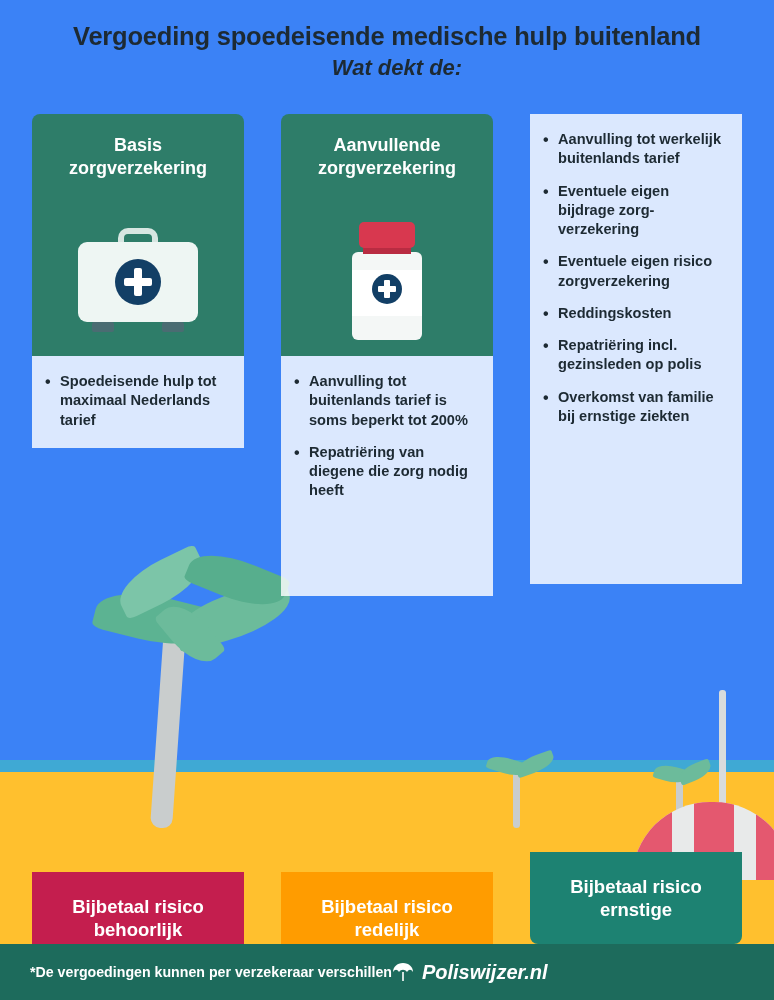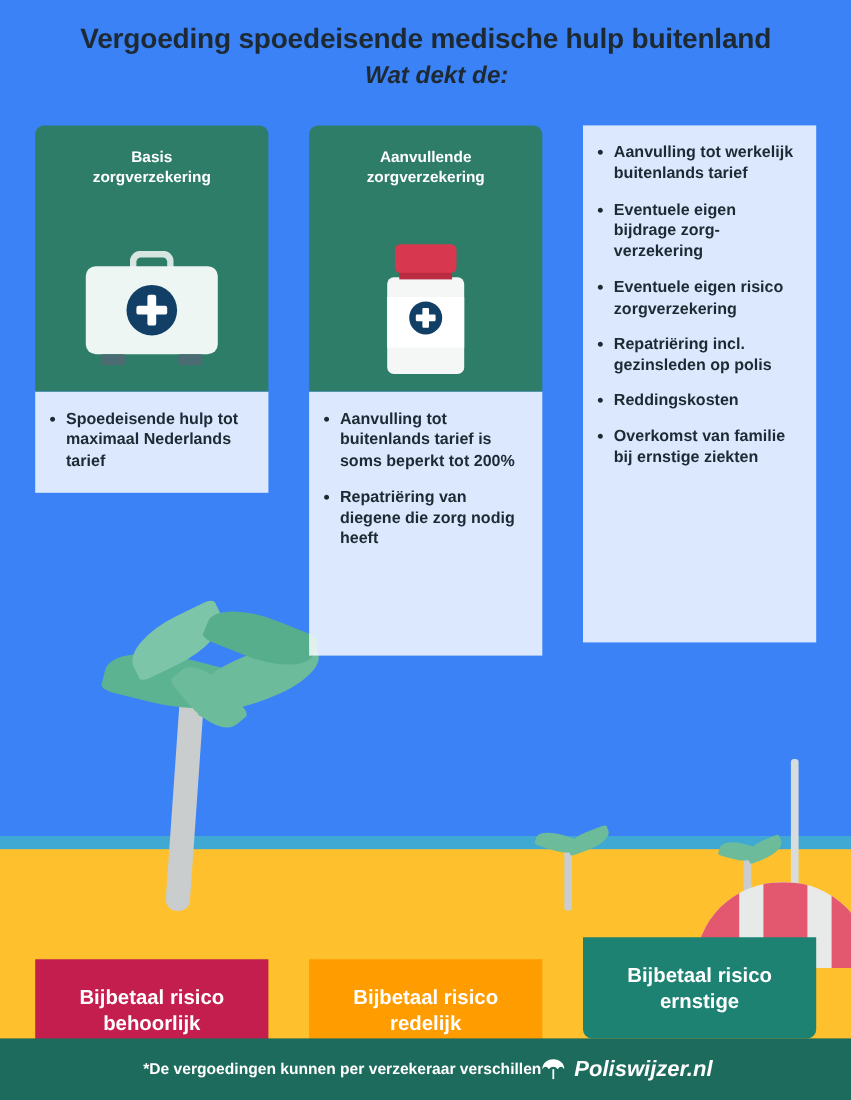--- a/index.html
+++ b/index.html
@@ -118,21 +118,21 @@
   .col-head {
     height: 242px;
     background: #2e7d69;
     border-radius: 8px 8px 0 0;
     color: #ffffff;
     text-align: center;
     padding-top: 20px;
     position: relative;
   }
   .col-head h2 {
-    font-size: 14px;
+    font-size: 18px;
     font-weight: bold;
     line-height: 1.25;
   }
 
   .col-body {
     background: rgba(255,255,255,0.82);
     padding: 16px 14px 18px 12px;
   }
   .col-1 .col-body { min-height: 86px; }
   .col-2 .col-body { min-height: 240px; }
@@ -215,21 +215,21 @@
   }
   .case-line { position: absolute; top: 24px; width: 2px; height: 82px; background: rgba(0,0,0,0.14); }
   .case-wheel { position: absolute; top: 112px; width: 11px; height: 11px; background: #e6eaea; border-radius: 50%; }
   .case-wheel.l { left: 16px; } .case-wheel.r { right: 16px; }
 
   
   .footer {
     position: absolute; left: 0; bottom: 0; width: 774px; height: 56px;
     background: #1d6b5c;
     z-index: 50;
-    display: flex; align-items: center; justify-content: center;
+    display: flex; align-items: center; justify-content: flex-start;
     padding: 0 26px 0 30px;
     color: #ffffff;
   }
   .footnote { font-size: 14.2px; font-weight: bold; }
   .brand { display: flex; align-items: center; gap: 8px; }
   .brand-name { font-size: 20px; font-weight: bold; font-style: italic; }
 </style>
 </head>
 <body>
 
@@ -337,22 +337,22 @@
       </div>
     </div>
   </div>
 
   <div class="col col-3">
     <div class="col-body">
       <ul class="bullets">
         <li>Aanvulling tot werkelijk buitenlands tarief</li>
         <li>Eventuele eigen bijdrage zorg-verzekering</li>
         <li>Eventuele eigen risico zorgverzekering</li>
+        <li>Reddingskosten</li>
         <li>Repatriëring incl. gezinsleden op polis</li>
-        <li>Reddingskosten</li>
         <li>Overkomst van familie bij ernstige ziekten</li>
       </ul>
     </div>
     <div class="col-foot" style="top:738px; background:#1d8272;">
       <div>
         <span>Bijbetaal risico</span><br>
         <span>ernstige</span>
       </div>
     </div>
   </div>

